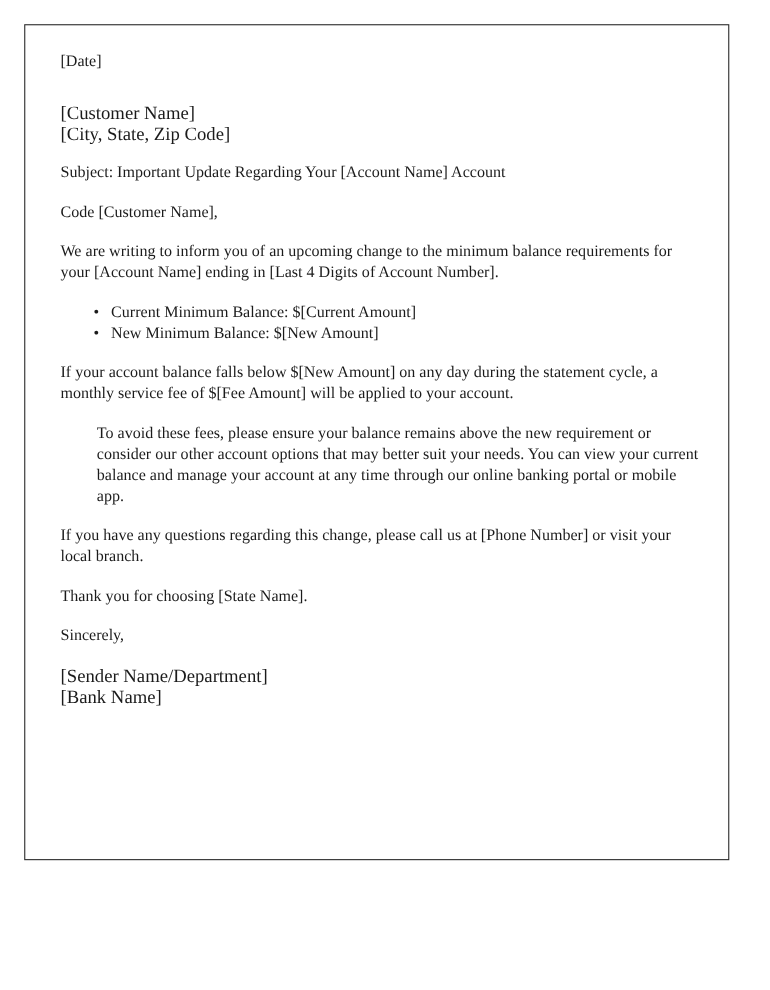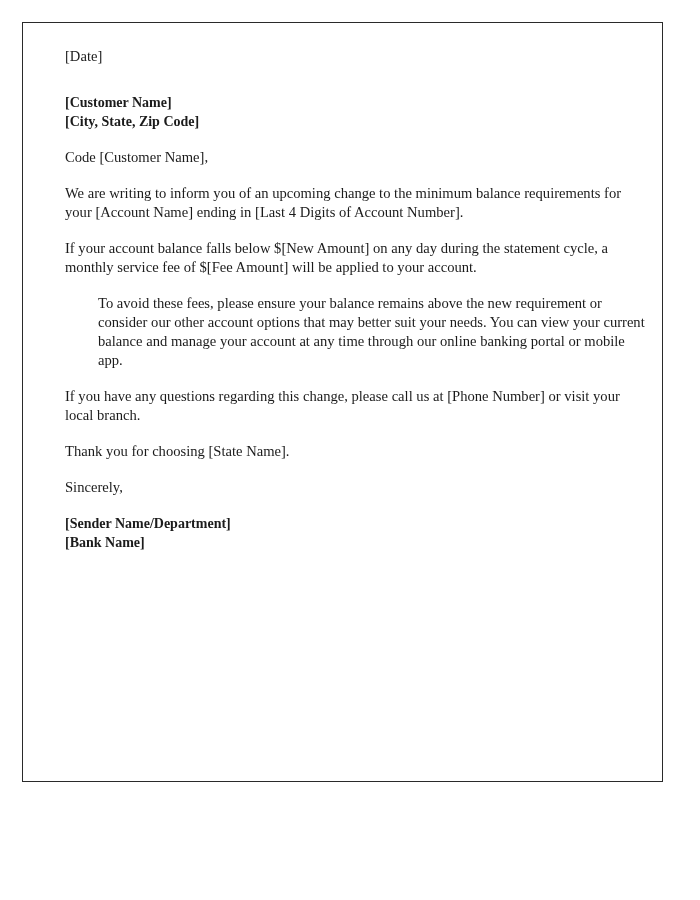--- a/index.html
+++ b/index.html
@@ -21,38 +21,37 @@
     top: 22px;
     width: 641px;
     height: 760px;
     box-sizing: border-box;
     border: 1px solid #2a2a2a;
     background: #ffffff;
   }
 
   .letter-body {
     position: absolute;
-    left: 42px;
+    left: 32px;
     top: 24px;
     width: 584px;
   }
 
   .para {
     font-size: 14.6px;
     line-height: 19px;
     margin: 0 0 17px 0;
     text-align: left;
     white-space: normal;
   }
 
   .block-lines {
-    font-size: 14px;
+    font-size: 17px;
     line-height: 19px;
     margin: 0 0 17px 0;
-    font-weight: bold;
   }
   .block-lines > div {
     white-space: pre;
   }
 
   .spacer-date {
     margin-bottom: 27px;
   }
 
   .bullet-list {
@@ -88,26 +87,31 @@
 <div class="page-sheet">
   <div class="letter-body">
 
     <p class="para spacer-date">[Date]</p>
 
     <div class="block-lines">
       <div>[Customer Name]</div>
       <div>[City, State, Zip Code]</div>
     </div>
 
+    <p class="para tight-wrap-d">Subject: Important Update Regarding Your [Account Name] Account</p>
 
     <p class="para">Code [Customer Name],</p>
 
     <p class="para tight-wrap-a">We are writing to inform you of an upcoming change to the minimum balance requirements for your [Account Name] ending in [Last 4 Digits of Account Number].</p>
 
 
+    <ul class="bullet-list">
+      <li>Current Minimum Balance: $[Current Amount]</li>
+      <li>New Minimum Balance: $[New Amount]</li>
+    </ul>
 
     <p class="para tight-wrap-a">If your account balance falls below $[New Amount] on any day during the statement cycle, a monthly service fee of $[Fee Amount] will be applied to your account.</p>
 
     <p class="para tight-wrap-e">To avoid these fees, please ensure your balance remains above the new requirement or consider our other account options that may better suit your needs. You can view your current balance and manage your account at any time through our online banking portal or mobile app.</p>
 
     <p class="para tight-wrap-b">If you have any questions regarding this change, please call us at [Phone Number] or visit your local branch.</p>
 
     <p class="para">Thank you for choosing [State Name].</p>
 
     <p class="para">Sincerely,</p>

